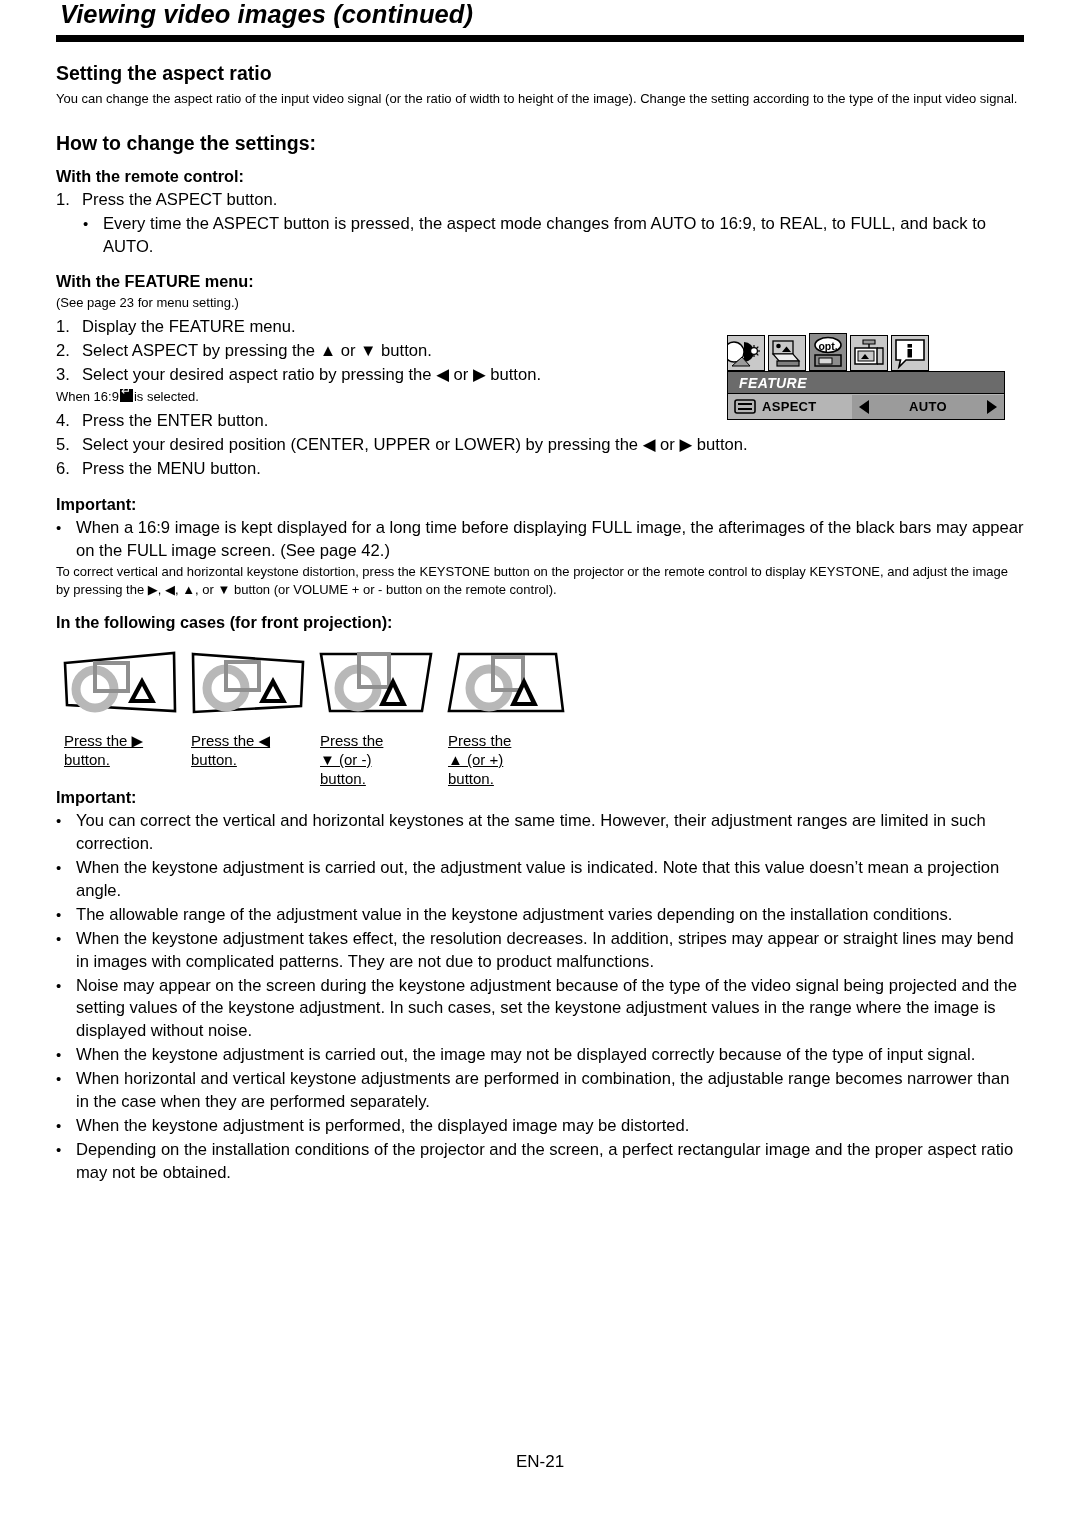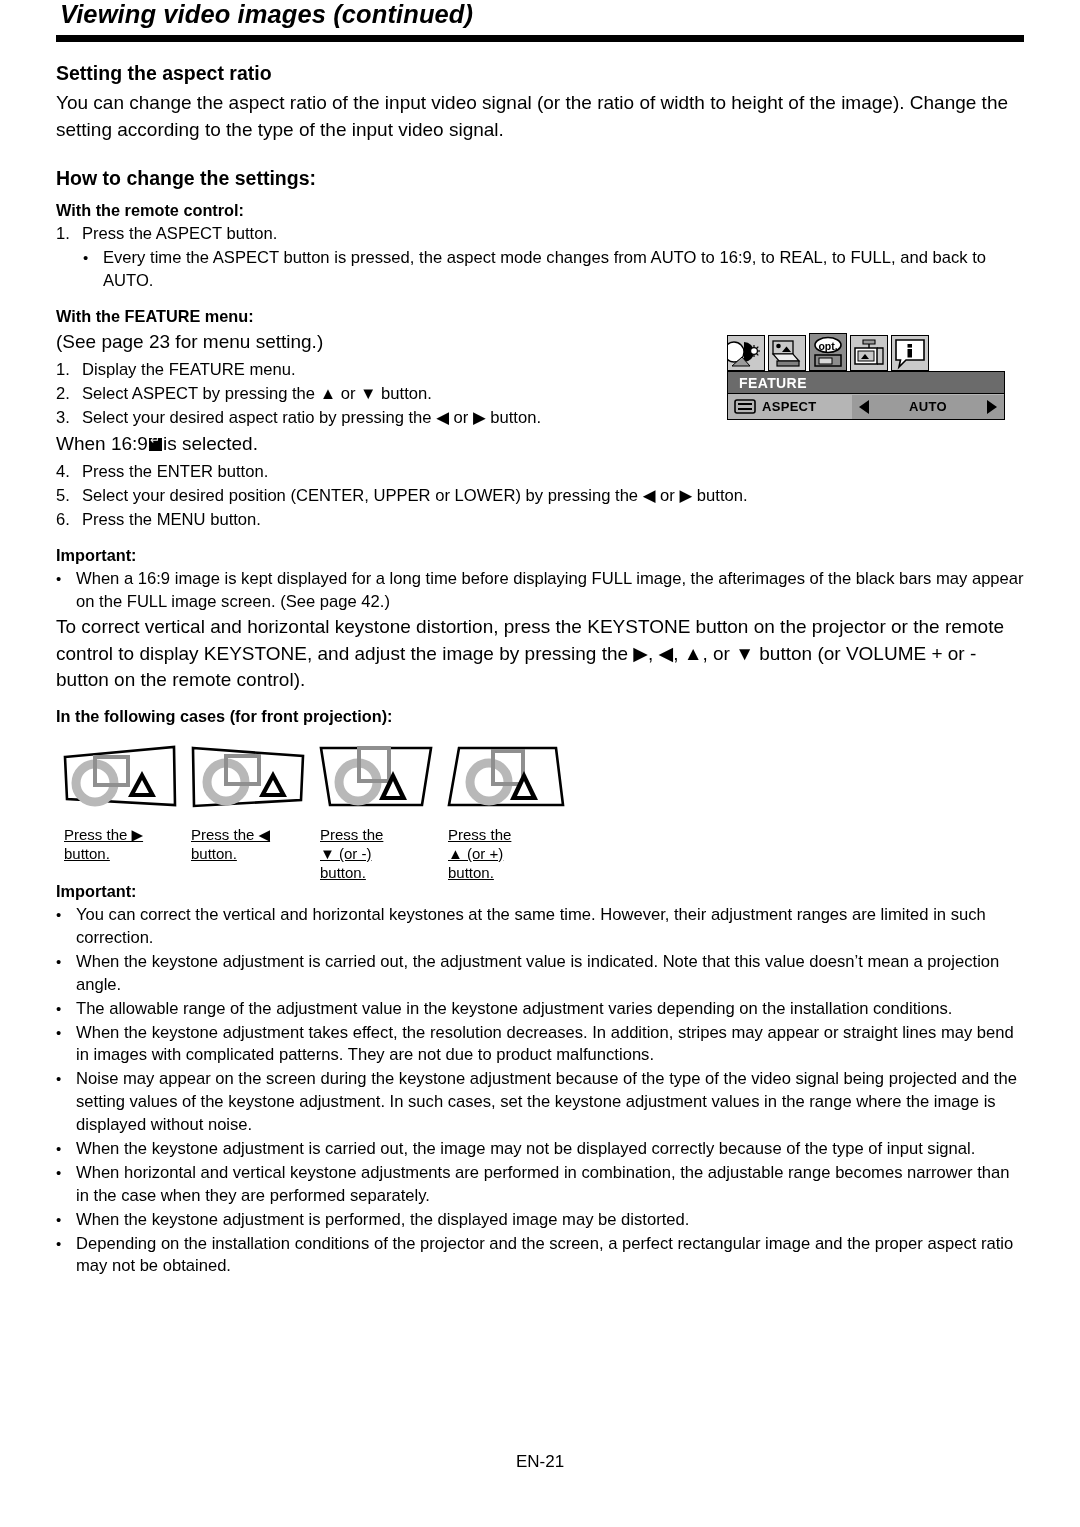--- a/index.html
+++ b/index.html
@@ -45,21 +45,21 @@
   h2.sec-head {
     font-size: 19.5px;
     font-weight: bold;
     margin: 0 0 5px 0;
     line-height: 1.25;
   }
   h2.sec-head.spaced {
     margin-top: 23px;
   }
   p.body {
-    font-size: 19px;
+    font-size: 13px;
     line-height: 1.38;
     margin: 0 0 4px 0;
     text-align: left;
   }
   p.body.gap {
     margin-top: 0;
   }
   .bold-lead {
     font-size: 16.3px;
     font-weight: bold;
@@ -164,20 +164,21 @@
     border: 1px solid #000;
     border-top: 1px solid #000;
     height: 23px;
     color: #ffffff;
     font-size: 14px;
     font-weight: bold;
     line-height: 23px;
     padding-left: 11px;
     box-sizing: border-box;
     letter-spacing: 0.4px;
+    font-style: italic;
   }
   .osd-row {
     background: #b5b5b5;
     border: 1px solid #000;
     border-top: none;
     height: 26px;
     display: flex;
     align-items: center;
     box-sizing: border-box;
   }

